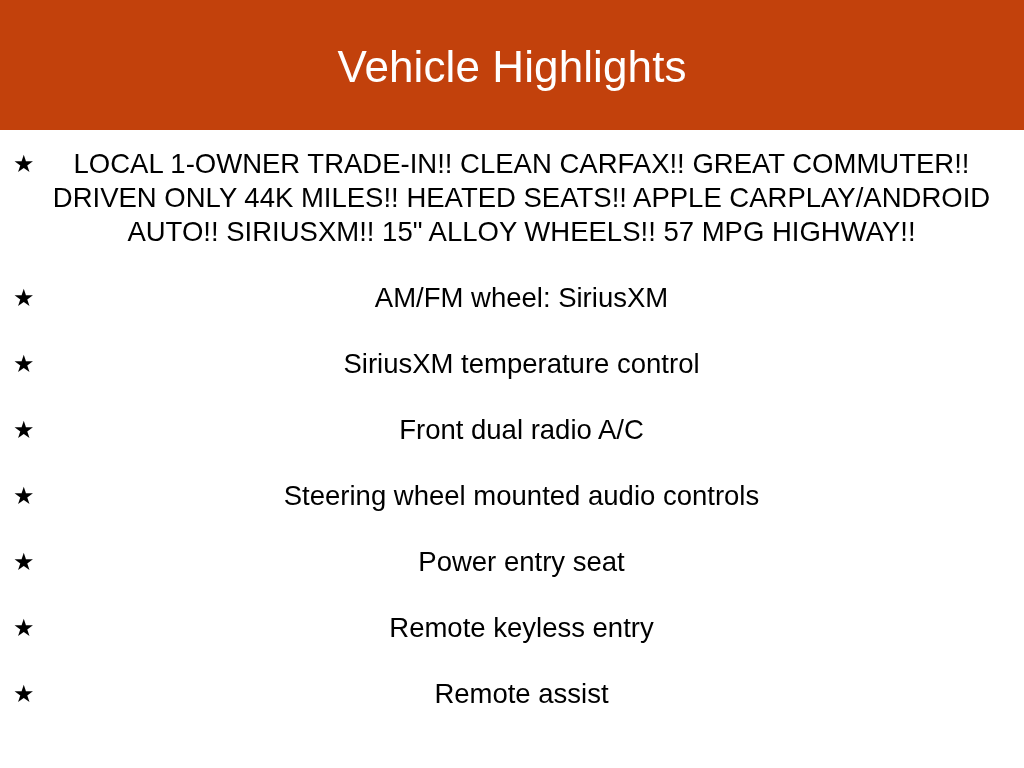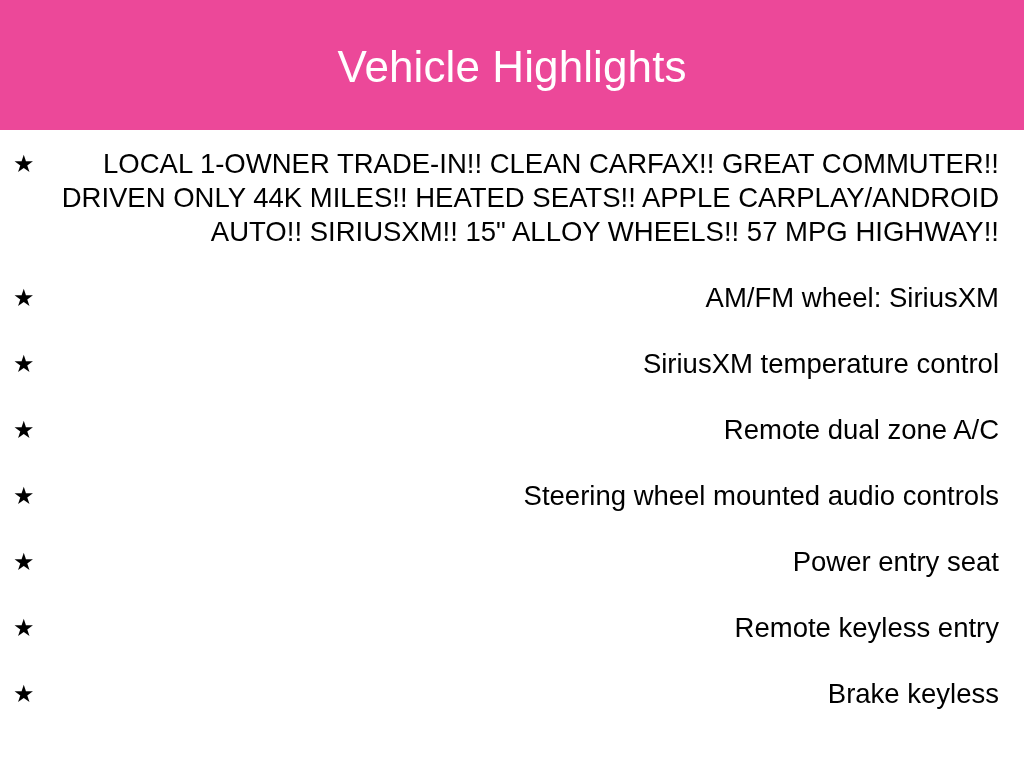--- a/index.html
+++ b/index.html
@@ -20,21 +20,21 @@
     height: 768px;
     position: relative;
     background: #ffffff;
     overflow: hidden;
   }
 
   
   .header-band {
     width: 1024px;
     height: 130px;
-    background: #ec4899;
+    background: #c2410c;
     display: flex;
     align-items: center;
     justify-content: center;
     box-sizing: border-box;
   }
 
   .header-title {
     color: #ffffff;
     font-size: 44px;
     font-weight: 400;
@@ -69,21 +69,21 @@
     line-height: 34px;
     text-align: left;
     user-select: none;
   }
 
   .highlight-text {
     flex: 1 1 auto;
     color: #000000;
     font-size: 27.5px;
     line-height: 34px;
-    text-align: right;
+    text-align: center;
     word-spacing: 0px;
   }
 
   
   .highlights { padding-top: 0; }
   .item-spacer { height: 17px; }
   .gap { height: 32px; }
 </style>
 </head>
 <body>
@@ -111,21 +111,21 @@
     <div class="gap"></div>
 
     <li class="highlight-item">
       <span class="bullet-star">★</span>
       <span class="highlight-text">SiriusXM temperature control</span>
     </li>
     <div class="gap"></div>
 
     <li class="highlight-item">
       <span class="bullet-star">★</span>
-      <span class="highlight-text">Remote dual zone A/C</span>
+      <span class="highlight-text">Front dual radio A/C</span>
     </li>
     <div class="gap"></div>
 
     <li class="highlight-item">
       <span class="bullet-star">★</span>
       <span class="highlight-text">Steering wheel mounted audio controls</span>
     </li>
     <div class="gap"></div>
 
     <li class="highlight-item">
@@ -135,18 +135,18 @@
     <div class="gap"></div>
 
     <li class="highlight-item">
       <span class="bullet-star">★</span>
       <span class="highlight-text">Remote keyless entry</span>
     </li>
     <div class="gap"></div>
 
     <li class="highlight-item">
       <span class="bullet-star">★</span>
-      <span class="highlight-text">Brake keyless</span>
+      <span class="highlight-text">Remote assist</span>
     </li>
 
   </ul>
 
 </div>
 
 </body></html>

